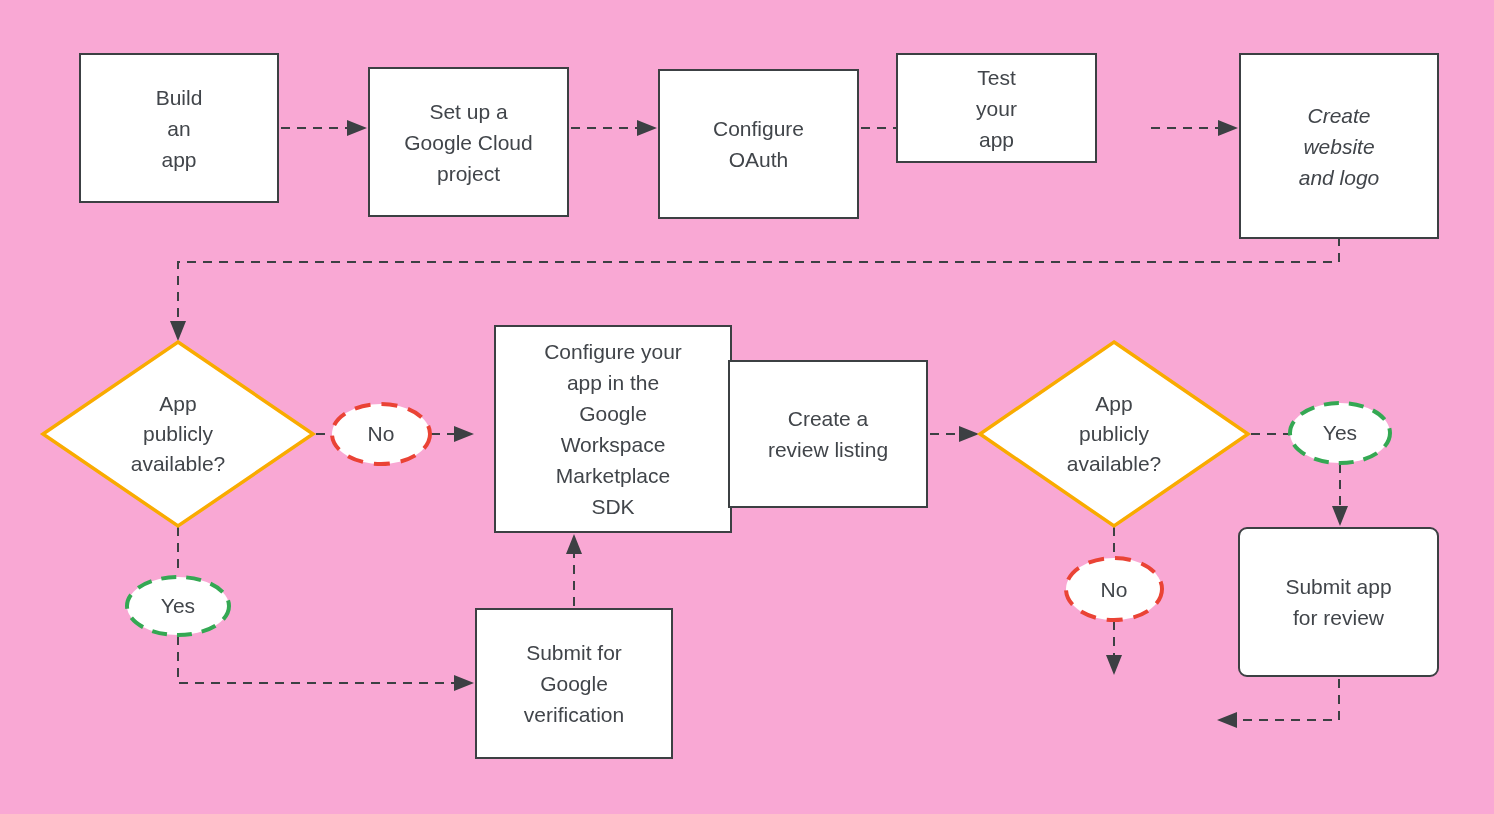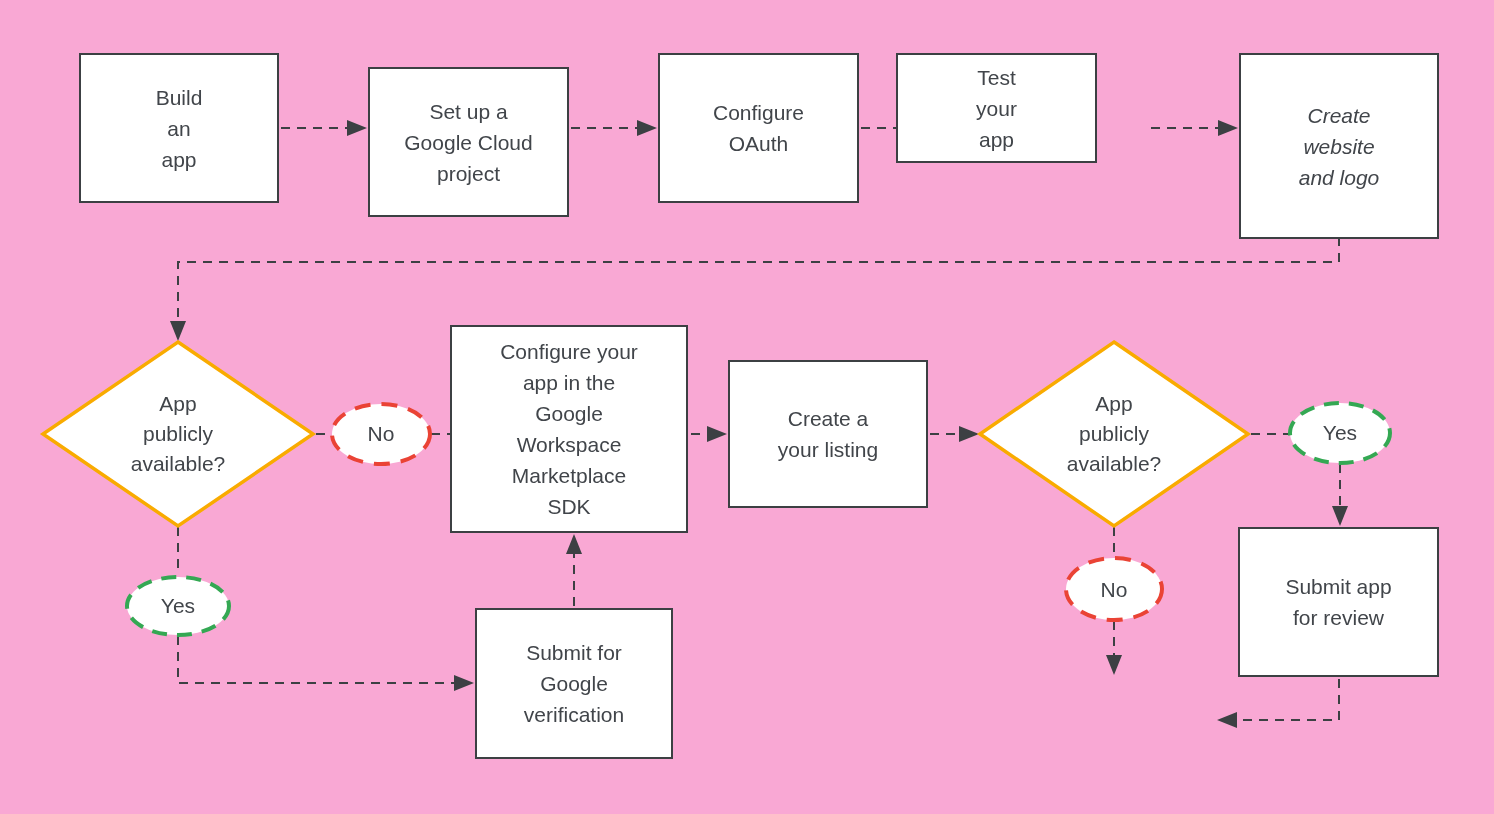--- a/index.html
+++ b/index.html
@@ -84,41 +84,41 @@
     <ellipse class="ell-green" cx="1340" cy="433" rx="50" ry="30"></ellipse>
     <ellipse class="ell-red" cx="1114" cy="589" rx="48" ry="31"></ellipse>
   </svg>
 
   <div class="node" style="left:79px;top:53px;width:200px;height:150px;">Build
 an
 app</div>
   <div class="node" style="left:368px;top:67px;width:201px;height:150px;">Set up a
 Google Cloud
 project</div>
-  <div class="node" style="left:658px;top:53px;width:201px;height:150px;">Configure
+  <div class="node" style="left:658px;top:69px;width:201px;height:150px;">Configure
 OAuth</div>
   <div class="node" style="left:896px;top:53px;width:201px;height:110px;">Test
 your
 app</div>
   <div class="node" style="left:1239px;top:53px;width:200px;height:186px;font-style:italic;">Create
 website
 and logo</div>
 
-  <div class="node" style="left:450px;top:325px;width:238px;height:208px;">Configure your
+  <div class="node" style="left:494px;top:325px;width:238px;height:208px;">Configure your
 app in the
 Google
 Workspace
 Marketplace
 SDK</div>
   <div class="node" style="left:728px;top:360px;width:200px;height:148px;">Create a
-your listing</div>
+review listing</div>
   <div class="node" style="left:475px;top:608px;width:198px;height:151px;">Submit for
 Google
 verification</div>
-  <div class="node" style="left:1238px;top:527px;width:201px;height:150px;">Submit app
+  <div class="node" style="left:1238px;top:527px;width:201px;height:150px;border-radius:9px;">Submit app
 for review</div>
 
   <div class="freelabel" style="left:43px;top:342px;width:270px;height:184px;">App
 publicly
 available?</div>
   <div class="freelabel" style="left:980px;top:342px;width:268px;height:184px;">App
 publicly
 available?</div>
 
   <div class="freelabel" style="left:332px;top:404px;width:98px;height:60px;">No</div>

